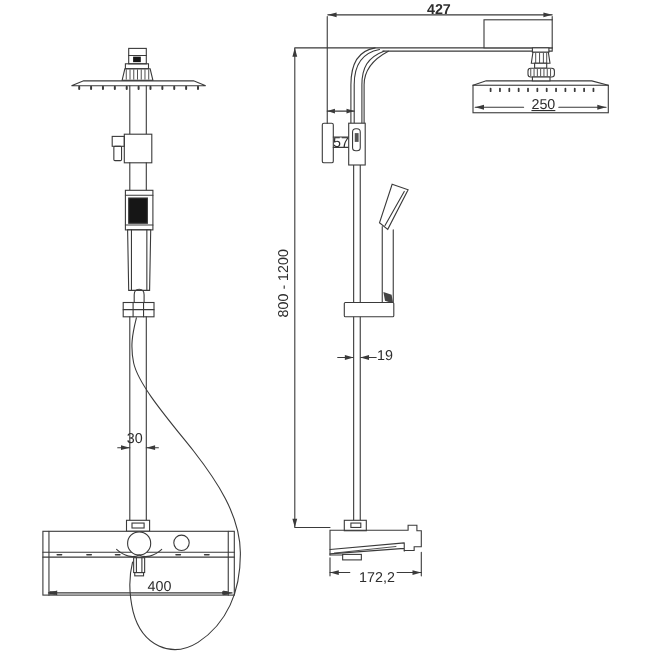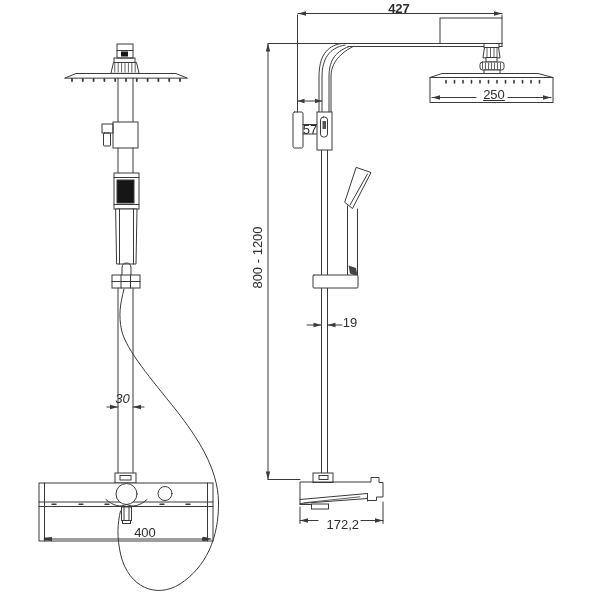--- a/index.html
+++ b/index.html
@@ -189,17 +189,17 @@
       </g>
     </g>
   </g>
 </svg>
 
 <div class="label" style="left:383px;top:2px;width:32px;font-weight:bold;">427</div>
 <div class="label" style="left:294px;top:87px;width:32px;margin-top:36px;">57</div>
 <div class="label" style="left:478px;top:88px;width:32px;text-decoration:underline;">250</div>
 <div class="label rot" style="left:212px;top:251px;width:90px;">800 - 1200</div>
 <div class="label" style="left:334px;top:316px;width:32px;">19</div>
-<div class="label" style="left:106px;top:392px;width:33px;font-style:italic;">30</div>
+<div class="label" style="left:106px;top:392px;width:33px;">30</div>
 <div class="label" style="left:129px;top:526px;width:32px;">400</div>
 <div class="label" style="left:319px;top:518px;width:40px;text-align:right;">172,2</div>
 
 </div>
 
 </body></html>

